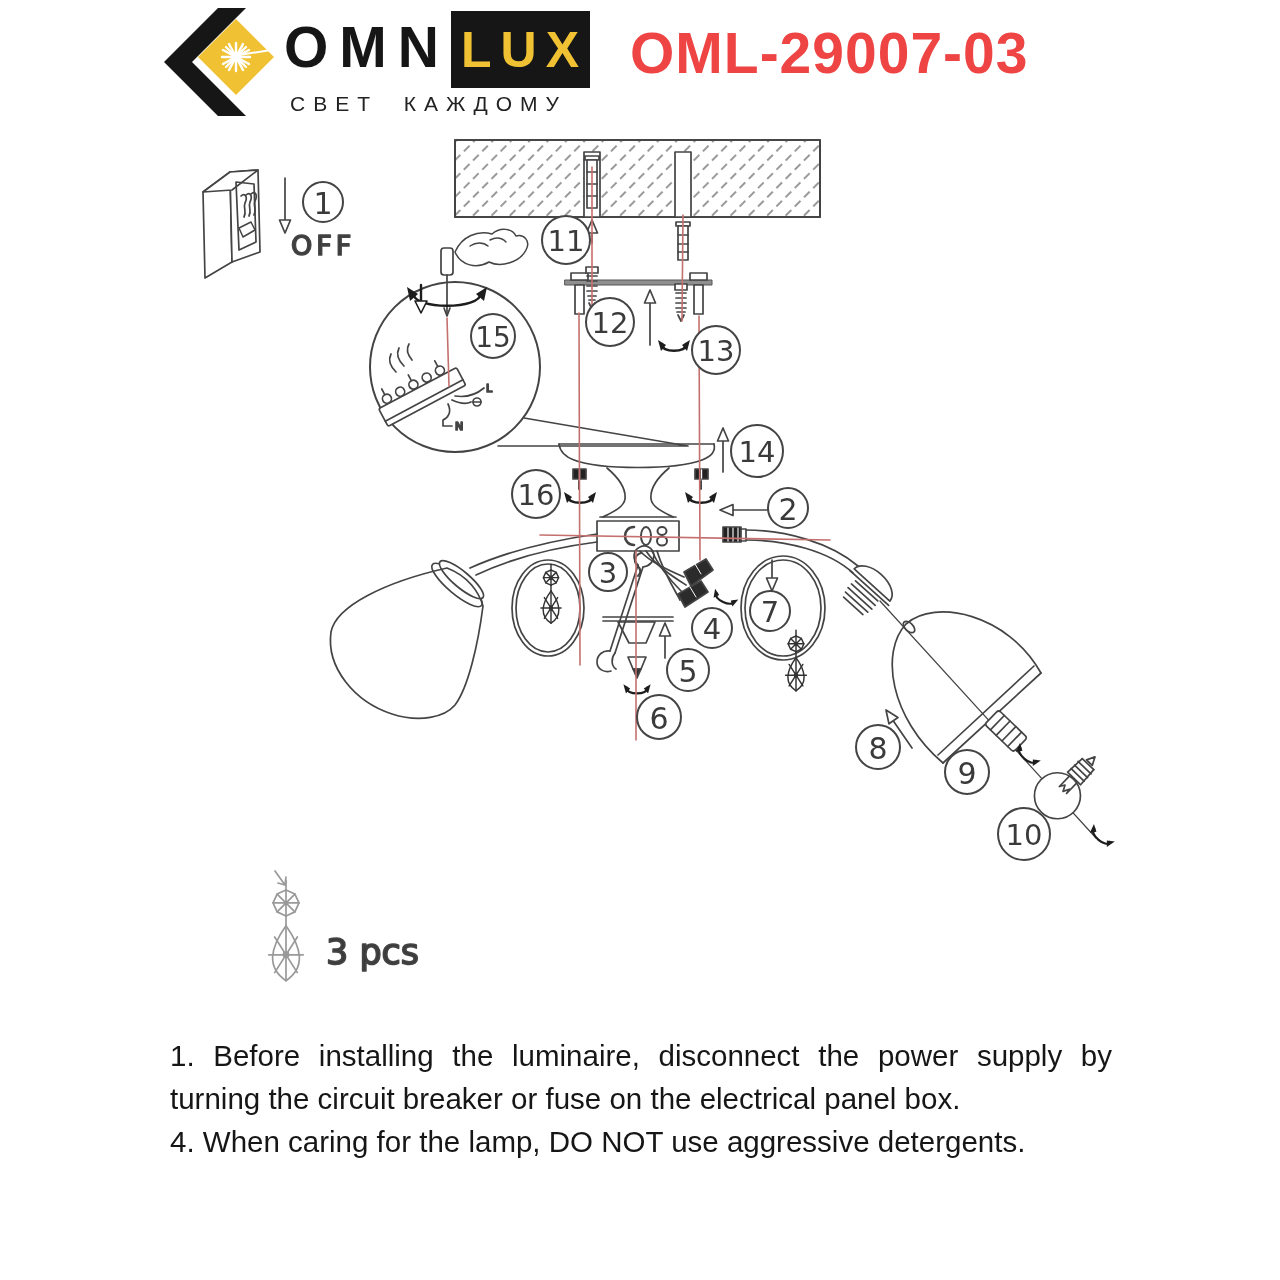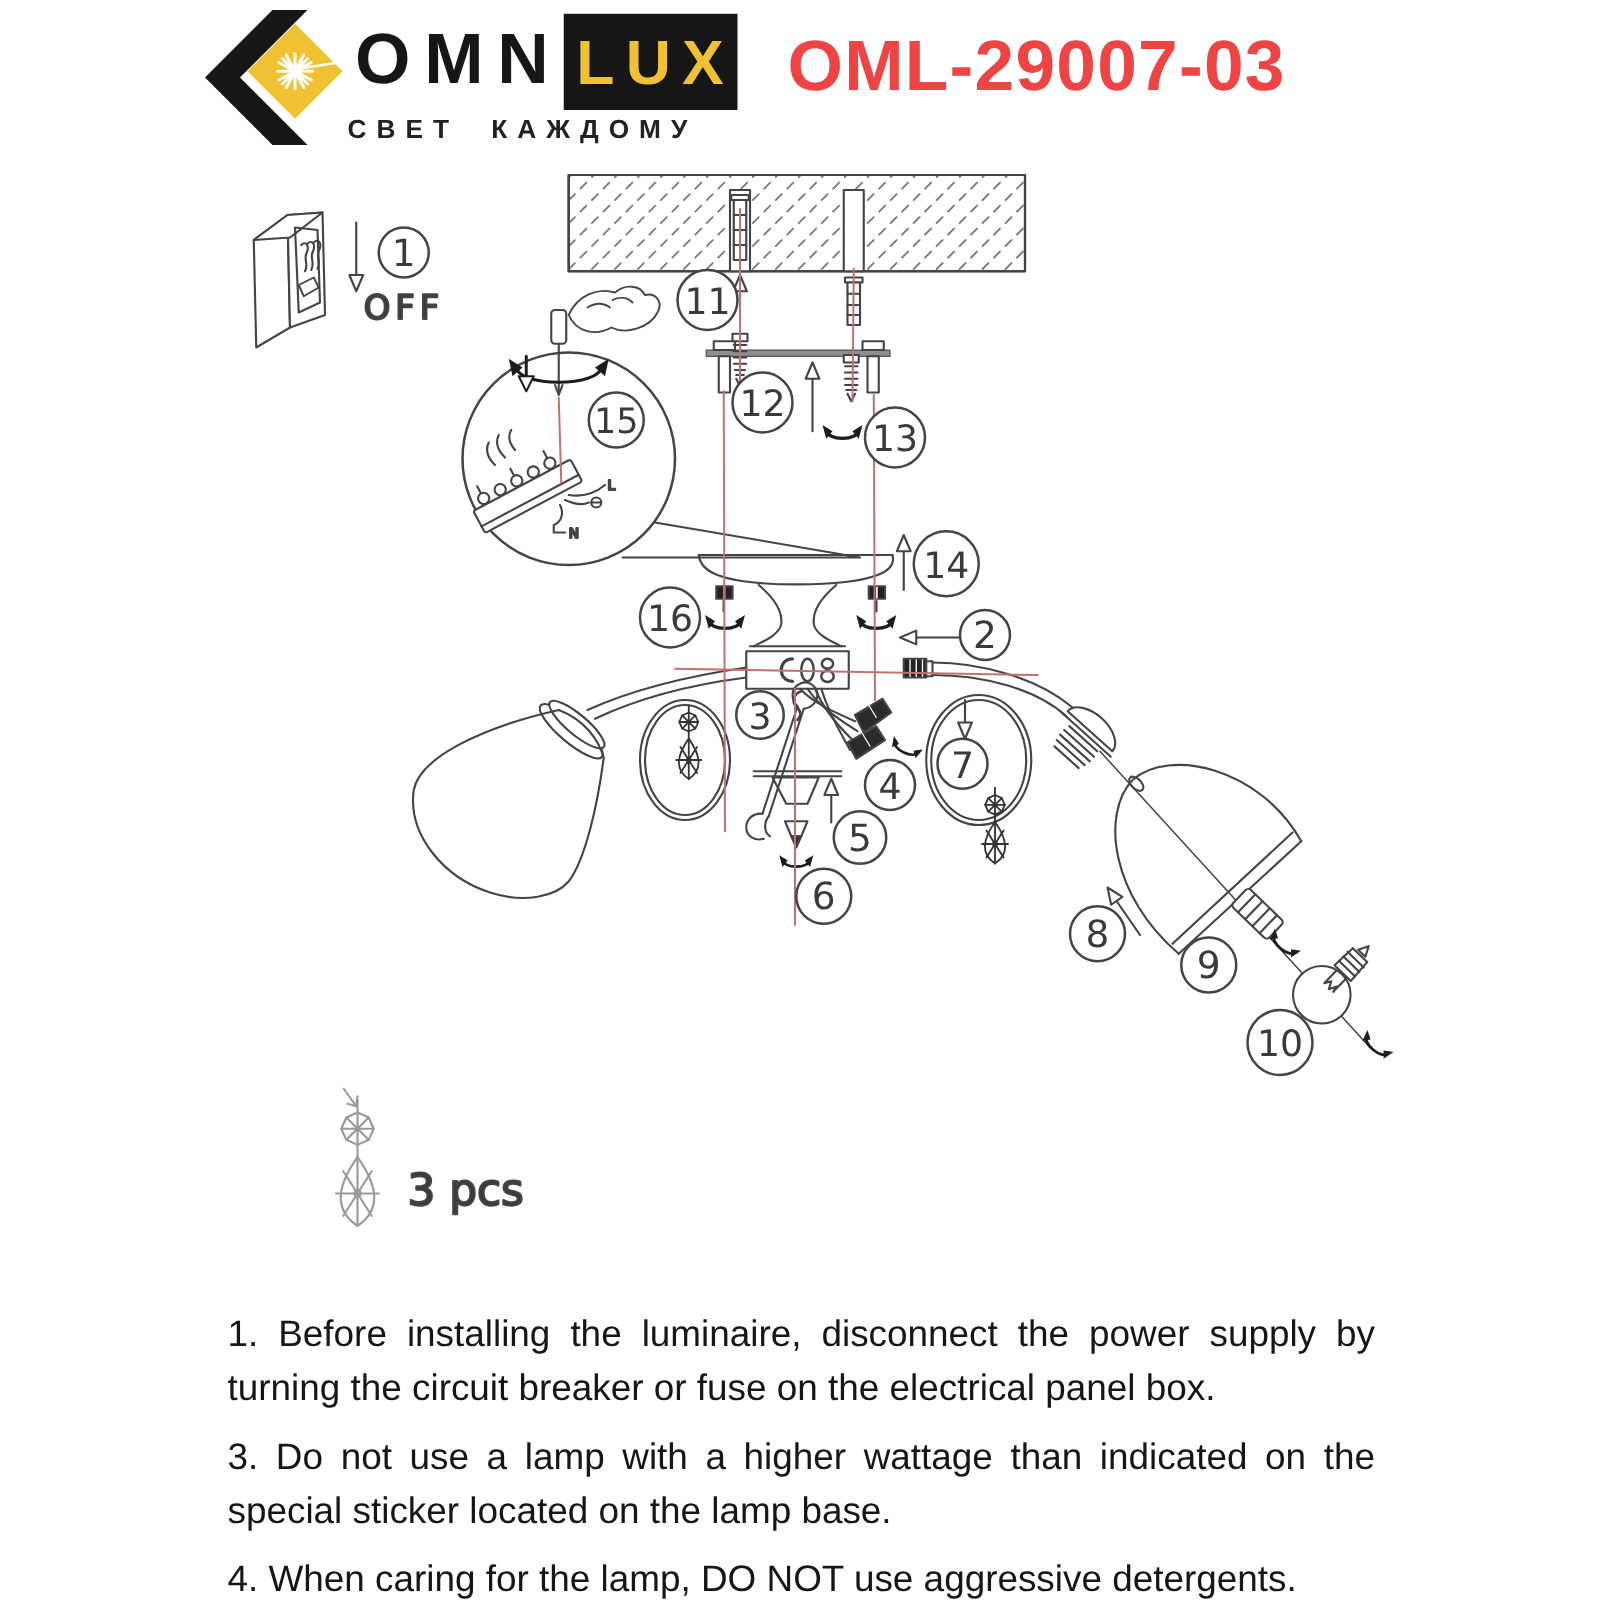--- a/index.html
+++ b/index.html
@@ -6,34 +6,34 @@
   #page{position:relative;width:1280px;height:1280px;background:#ffffff;overflow:hidden;
         font-family:"Liberation Sans",sans-serif;}
   
   #logo-mark{position:absolute;left:158px;top:6px;}
   #brand-omni{position:absolute;left:284px;top:14px;font-size:57px;font-weight:bold;
               letter-spacing:11px;color:#161616;}
   #lux-box{position:absolute;left:451px;top:11px;width:139px;height:77px;background:#161616;
            display:flex;align-items:center;justify-content:center;}
   #lux-box span{font-size:50px;font-weight:bold;letter-spacing:9px;color:#f0c233;
                 transform:translateX(4px);text-align:right;}
-  #tagline{position:absolute;left:278px;top:92px;font-size:21px;font-weight:bold;
+  #tagline{position:absolute;left:290px;top:92px;font-size:21px;font-weight:normal;
            letter-spacing:8px;word-spacing:12px;color:#222;}
   #model{position:absolute;left:630px;top:20px;font-size:57px;font-weight:bold;
          letter-spacing:1px;color:#ef4444;}
   
   #diagram{position:absolute;left:0;top:0;width:1280px;height:1280px;}
   #diagram .art{stroke:#444;fill:none;stroke-width:1.7;stroke-linecap:round;stroke-linejoin:round;}
   #diagram text{font-family:"DejaVu Sans",sans-serif;fill:#3a3a3a;}
   .callout circle{fill:#fff;stroke:#444;stroke-width:2;}
   .callout text{text-anchor:middle;dominant-baseline:central;}
   
   #instructions{position:absolute;left:170px;top:1034px;width:942px;font-size:29.5px;
                 line-height:43px;color:#161616;text-align:justify;}
-  #instructions p{margin:12px;}
+  #instructions p{margin:0;}
 </style>
 </head>
 <body>
 
 <div id="page">
 
   <svg id="logo-mark" width="126" height="112" viewBox="0 0 126 112">
     <polygon points="60,2 6,56 60,110 88,110 34,56 88,2" fill="#161616"></polygon>
     <polygon points="78,13 116,51 78,89 40,51" fill="#f0c233"></polygon>
     <g stroke="#fff" stroke-width="2.4" stroke-linecap="round">
@@ -400,17 +400,16 @@
         </g>
       <g class="callout">
           <circle cx="536" cy="494" r="24"></circle>
           <text x="536" y="495" font-size="29">16</text>
         </g>
     </g>
   </svg>
 
   <div id="instructions">
     <p>1. Before installing the luminaire, disconnect the power supply by turning the circuit breaker or fuse on the electrical panel box.</p>
-    <p>3. Do not use a lamp with a higher wattage than indicated on the special sticker located on the lamp base.</p>
     <p>4. When caring for the lamp, DO NOT use aggressive detergents.</p>
   </div>
 
 </div>
 
 </body></html>

